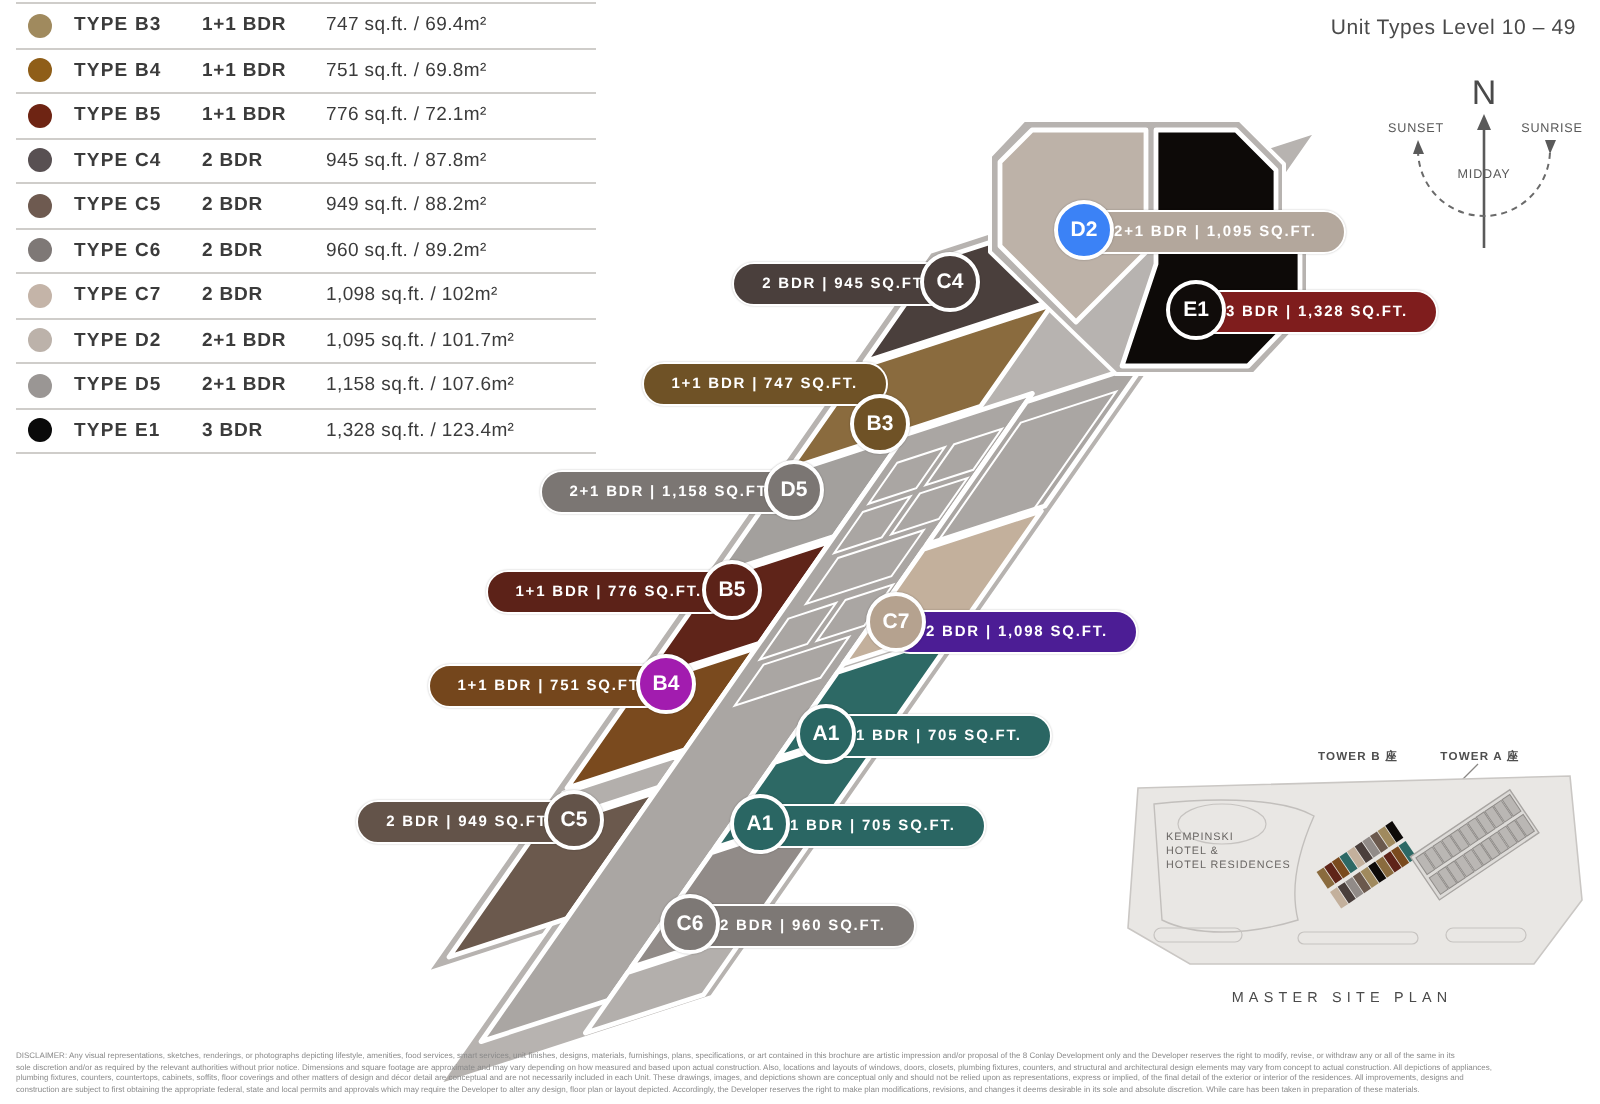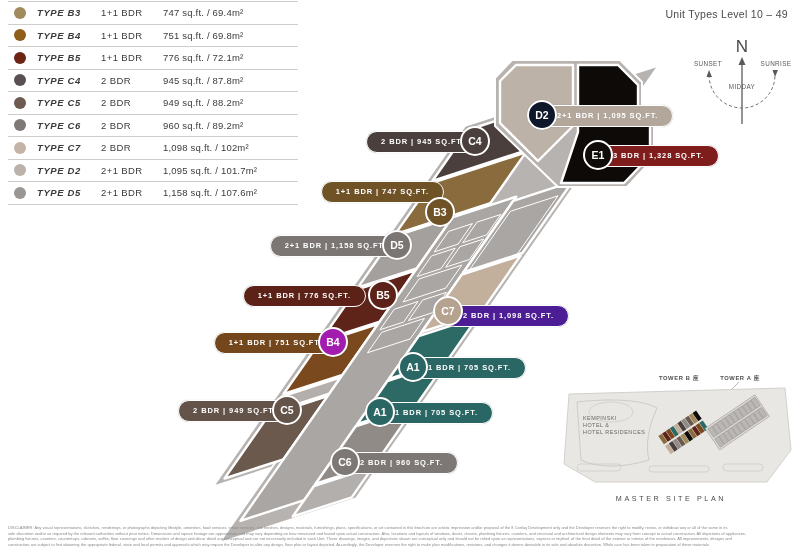--- a/index.html
+++ b/index.html
@@ -3,22 +3,22 @@
 <meta charset="utf-8">
 <style>
   html,body{margin:0;padding:0;}
   body{width:800px;height:552px;position:relative;background:#fff;overflow:hidden;
        font-family:"Liberation Sans","DejaVu Sans",sans-serif;}
   
   .legend{position:absolute;left:8px;top:1px;width:290px;}
   .legend-row{display:flex;align-items:center;height:21.5px;border-bottom:1px solid #cfcdca;}
   .legend-row:first-child{border-top:1px solid #cfcdca;}
   .swatch{width:12px;height:12px;border-radius:50%;margin:0 11px 0 6px;flex:0 0 12px;}
-  .l-type{width:64px;font-size:9.5px;font-weight:bold;color:#3b3b3b;letter-spacing:.6px;font-style:italic;}
-  .l-bdr{width:62px;font-size:9.5px;font-weight:normal;color:#3b3b3b;letter-spacing:.4px;}
+  .l-type{width:64px;font-size:9.5px;font-weight:bold;color:#3b3b3b;letter-spacing:.6px;}
+  .l-bdr{width:62px;font-size:9.5px;font-weight:bold;color:#3b3b3b;letter-spacing:.4px;}
   .l-area{flex:1;font-size:9.5px;color:#3b3b3b;letter-spacing:.2px;}
   
   .page-title{position:absolute;right:12px;top:8px;font-size:10.5px;color:#4a4a4a;letter-spacing:.3px;}
   
   .pill{position:absolute;height:20px;border-radius:11px;display:inline-flex;align-items:center;
         color:#fff;font-size:7.5px;font-weight:bold;letter-spacing:.9px;padding:0 14px;
         white-space:nowrap;border:1.5px solid #fff;box-shadow:0 0 1px rgba(0,0,0,.25);z-index:5;}
   .badge{position:absolute;width:26px;height:26px;border-radius:50%;border:2px solid #fff;
          display:flex;align-items:center;justify-content:center;color:#fff;font-size:10.5px;
          font-weight:bold;z-index:6;box-shadow:0 0 1px rgba(0,0,0,.3);}
@@ -78,20 +78,26 @@
       <span class="swatch" style="background:#bcb2aa"></span>
     <span class="l-type">TYPE D2</span>
     <span class="l-bdr">2+1 BDR</span>
     <span class="l-area">1,095 sq.ft. / 101.7m²</span>
     </div>
     <div class="legend-row">
       <span class="swatch" style="background:#9a9694"></span>
     <span class="l-type">TYPE D5</span>
     <span class="l-bdr">2+1 BDR</span>
     <span class="l-area">1,158 sq.ft. / 107.6m²</span>
+    </div>
+    <div class="legend-row">
+      <span class="swatch" style="background:#0a0a0a"></span>
+    <span class="l-type">TYPE E1</span>
+    <span class="l-bdr">3 BDR</span>
+    <span class="l-area">1,328 sq.ft. / 123.4m²</span>
     </div>
   </div>
 
 <div class="page-title">Unit Types Level 10 – 49</div>
 
 <svg style="left:688px;top:32px;" width="112" height="96" viewBox="0 0 112 96">
   <text x="54" y="20" font-size="17" fill="#4a4a4a" text-anchor="middle" id="cmp-n">N</text>
   <line x1="54" y1="92" x2="54" y2="30" stroke="#5a5a5a" stroke-width="1.3"></line>
   <polygon points="54,25 50.5,33 57.5,33" fill="#5a5a5a"></polygon>
   <path d="M 21,43 A 33,33 0 0 0 87,43" fill="none" stroke="#6a6a6a" stroke-width="1" stroke-dasharray="3,2.5"></path>
@@ -134,27 +140,27 @@
   </svg>
 
 <div id="callouts">
     <div class="pill" style="background: rgb(74, 63, 60); top: 130.5px; right: 321px;">2 BDR  |  945 SQ.FT.</div>
     <div class="badge" style="background: rgb(74, 63, 60); left: 460px; top: 126px;">C4</div>
     <div class="pill" style="background: rgb(111, 82, 38); top: 180.5px; right: 356px;">1+1 BDR  |  747 SQ.FT.</div>
     <div class="badge" style="background: rgb(111, 82, 38); left: 425px; top: 176px; margin-top: 21px;">B3</div>
     <div class="pill" style="background: rgb(123, 118, 115); top: 234.5px; right: 399px;">2+1 BDR  |  1,158 SQ.FT.</div>
     <div class="badge" style="background: rgb(123, 118, 115); left: 382px; top: 230px;">D5</div>
     <div class="pill" style="background: rgb(92, 34, 24); top: 284.5px; right: 434px;">1+1 BDR  |  776 SQ.FT.</div>
-    <div class="badge" style="background: rgb(92, 34, 24); left: 368px; top: 280px;">B5</div>
+    <div class="badge" style="background: rgb(92, 34, 24); left: 351px; top: 280px;">B5</div>
     <div class="pill" style="background: rgb(116, 70, 28); top: 331.5px; right: 463px;">1+1 BDR  |  751 SQ.FT.</div>
     <div class="badge" style="background: #a21caf; left: 318px; top: 327px;">B4</div>
     <div class="pill" style="background: rgb(99, 83, 73); top: 399.5px; right: 509px;">2 BDR  |  949 SQ.FT.</div>
     <div class="badge" style="background: rgb(99, 83, 73); left: 272px; top: 395px;">C5</div>
     <div class="pill" style="background: rgb(179, 167, 156); top: 104.5px; left: 538px; padding-left: 18px;">2+1 BDR  |  1,095 SQ.FT.</div>
-    <div class="badge" style="background: #0f172a; left: 527px; top: 100px;">D2</div>
+    <div class="badge" style="background: #3b82f6; left: 527px; top: 100px;">D2</div>
     <div class="pill" style="background: #7f1d1d; top: 144.5px; left: 594px; padding-left: 18px;">3 BDR  |  1,328 SQ.FT.</div>
     <div class="badge" style="background: rgb(16, 12, 10); left: 583px; top: 140px;">E1</div>
     <div class="pill" style="background: #4c1d95; top: 304.5px; left: 444px; padding-left: 18px;">2 BDR  |  1,098 SQ.FT.</div>
     <div class="badge" style="background: rgb(181, 162, 143); left: 433px; top: 296px;">C7</div>
     <div class="pill" style="background: rgb(42, 102, 99); top: 356.5px; left: 409px; padding-left: 18px;">1 BDR  |  705 SQ.FT.</div>
     <div class="badge" style="background: rgb(42, 102, 99); left: 398px; top: 352px;">A1</div>
     <div class="pill" style="background: rgb(42, 102, 99); top: 401.5px; left: 376px; padding-left: 18px;">1 BDR  |  705 SQ.FT.</div>
     <div class="badge" style="background: rgb(42, 102, 99); left: 365px; top: 397px;">A1</div>
     <div class="pill" style="background: rgb(125, 120, 117); top: 451.5px; left: 341px; padding-left: 18px;">2 BDR  |  960 SQ.FT.</div>
     <div class="badge" style="background: rgb(125, 120, 117); left: 330px; top: 447px;">C6</div>

